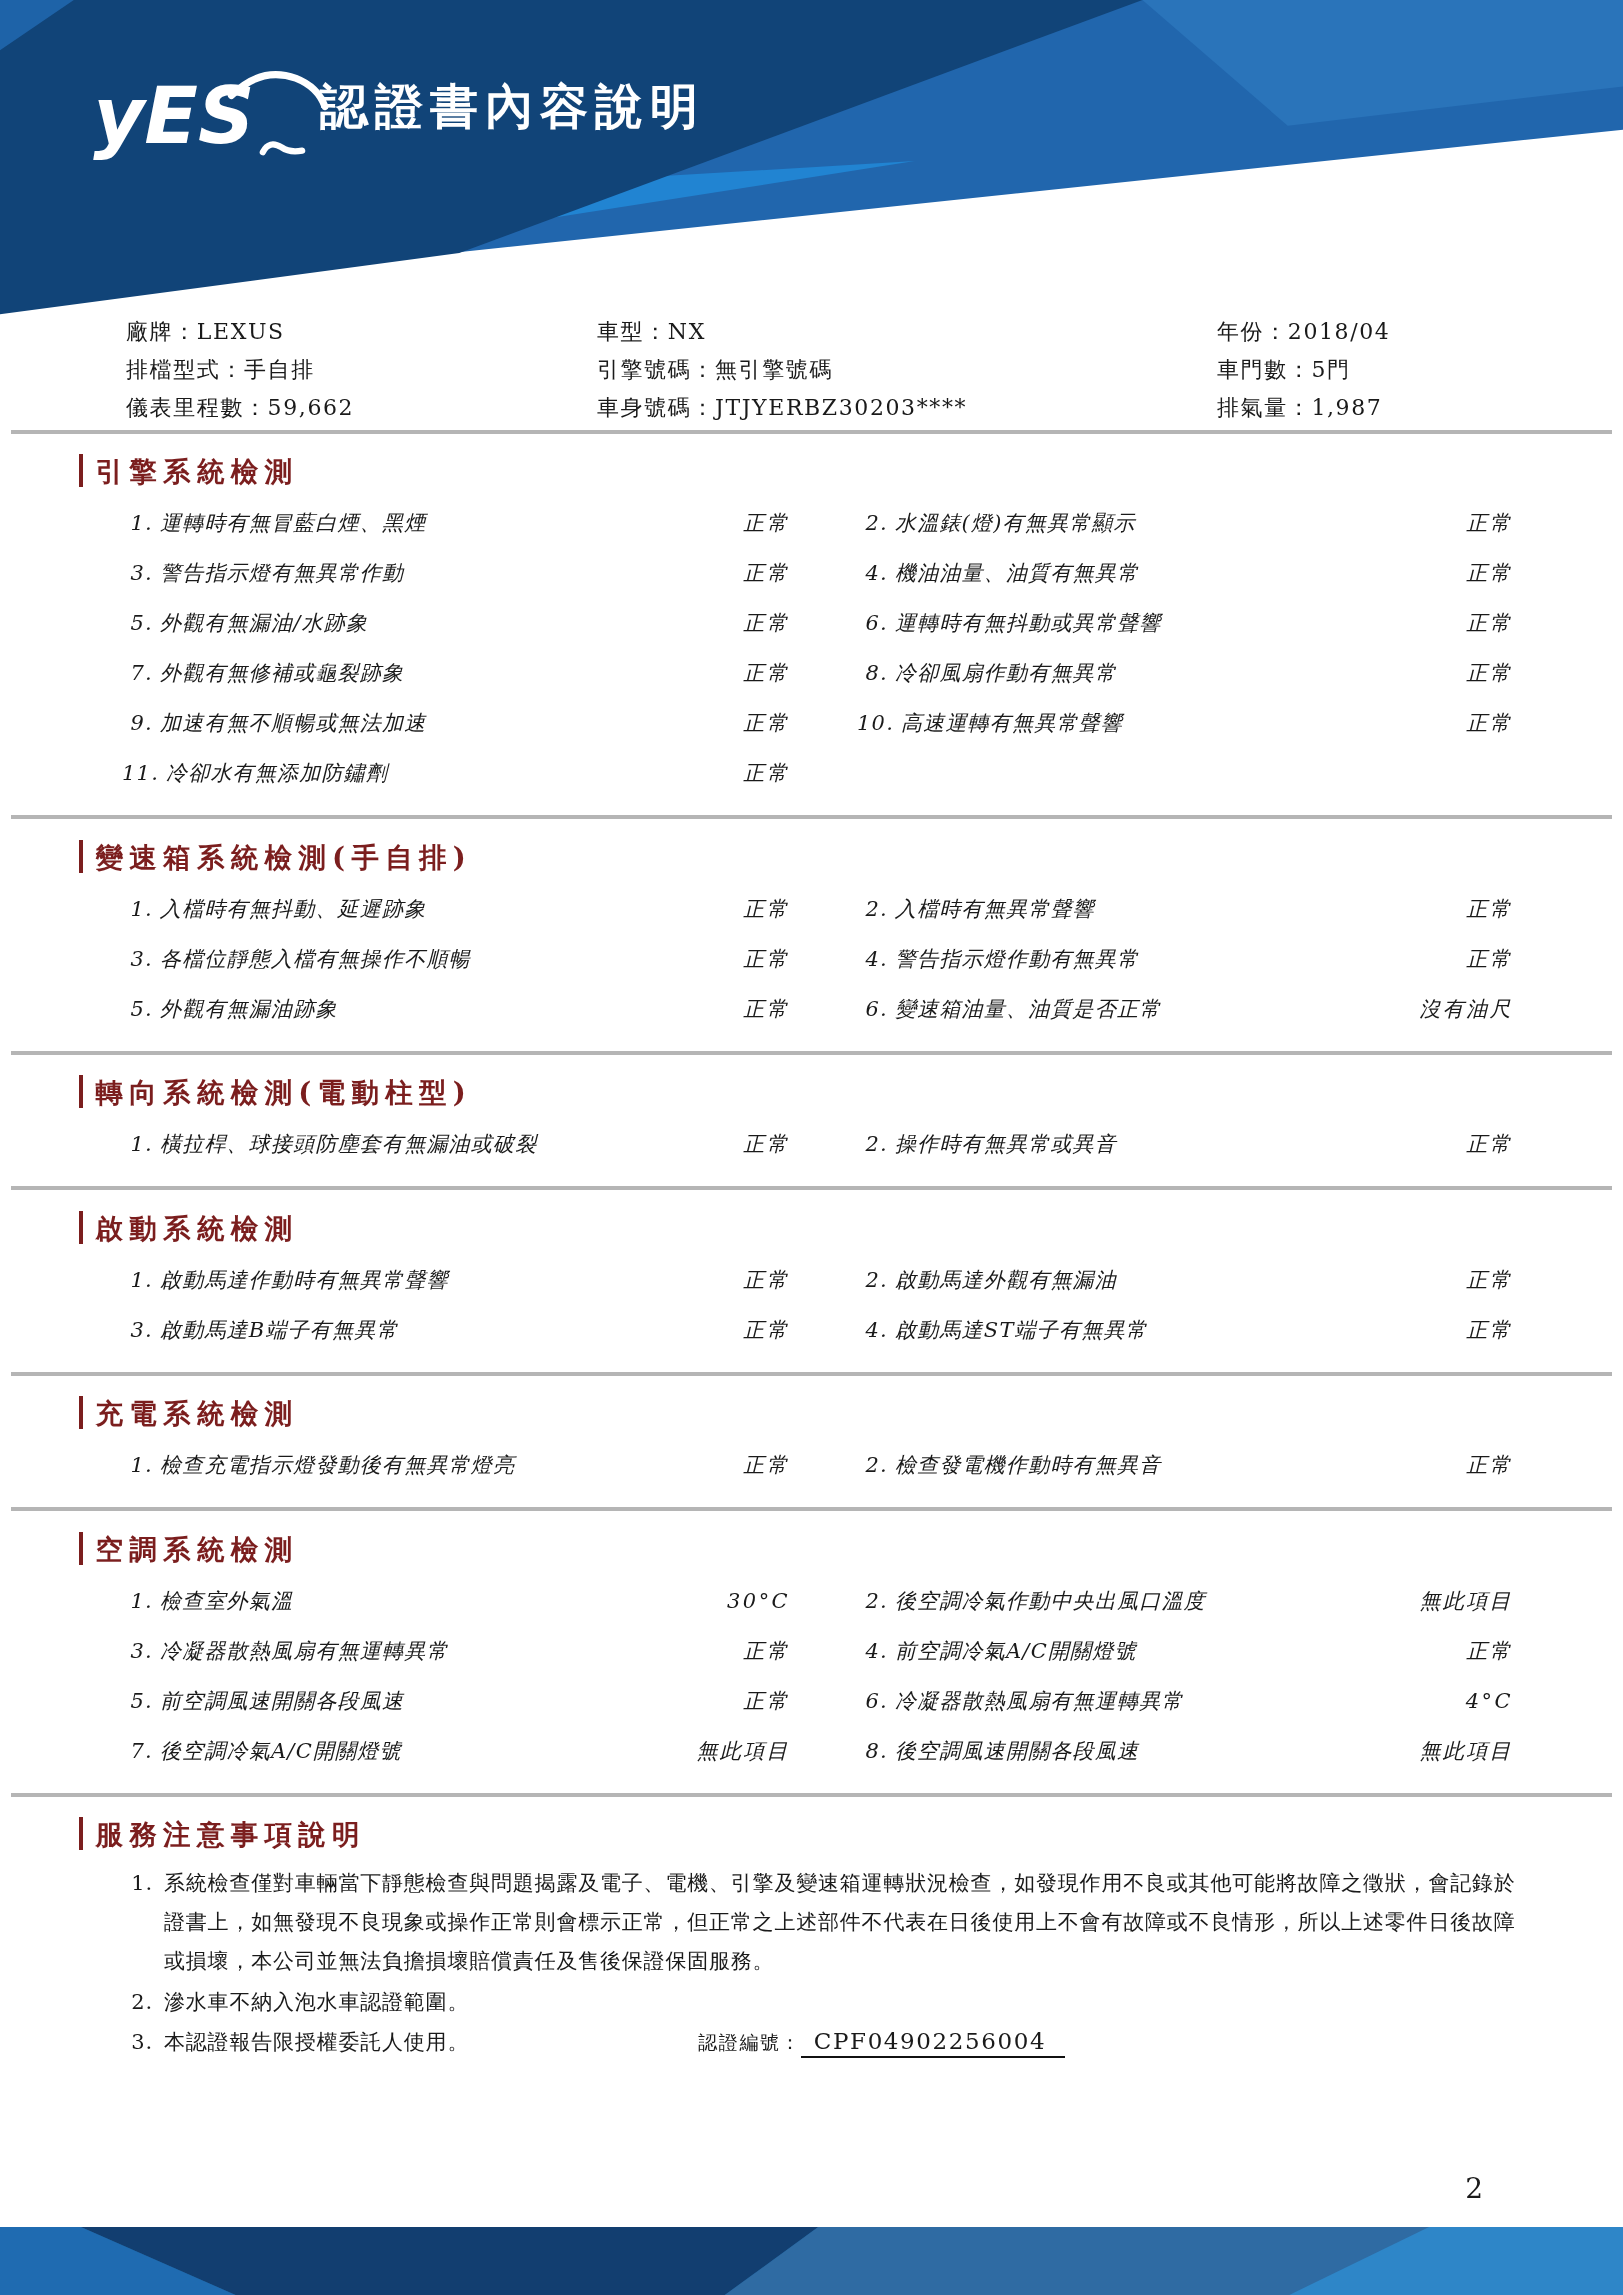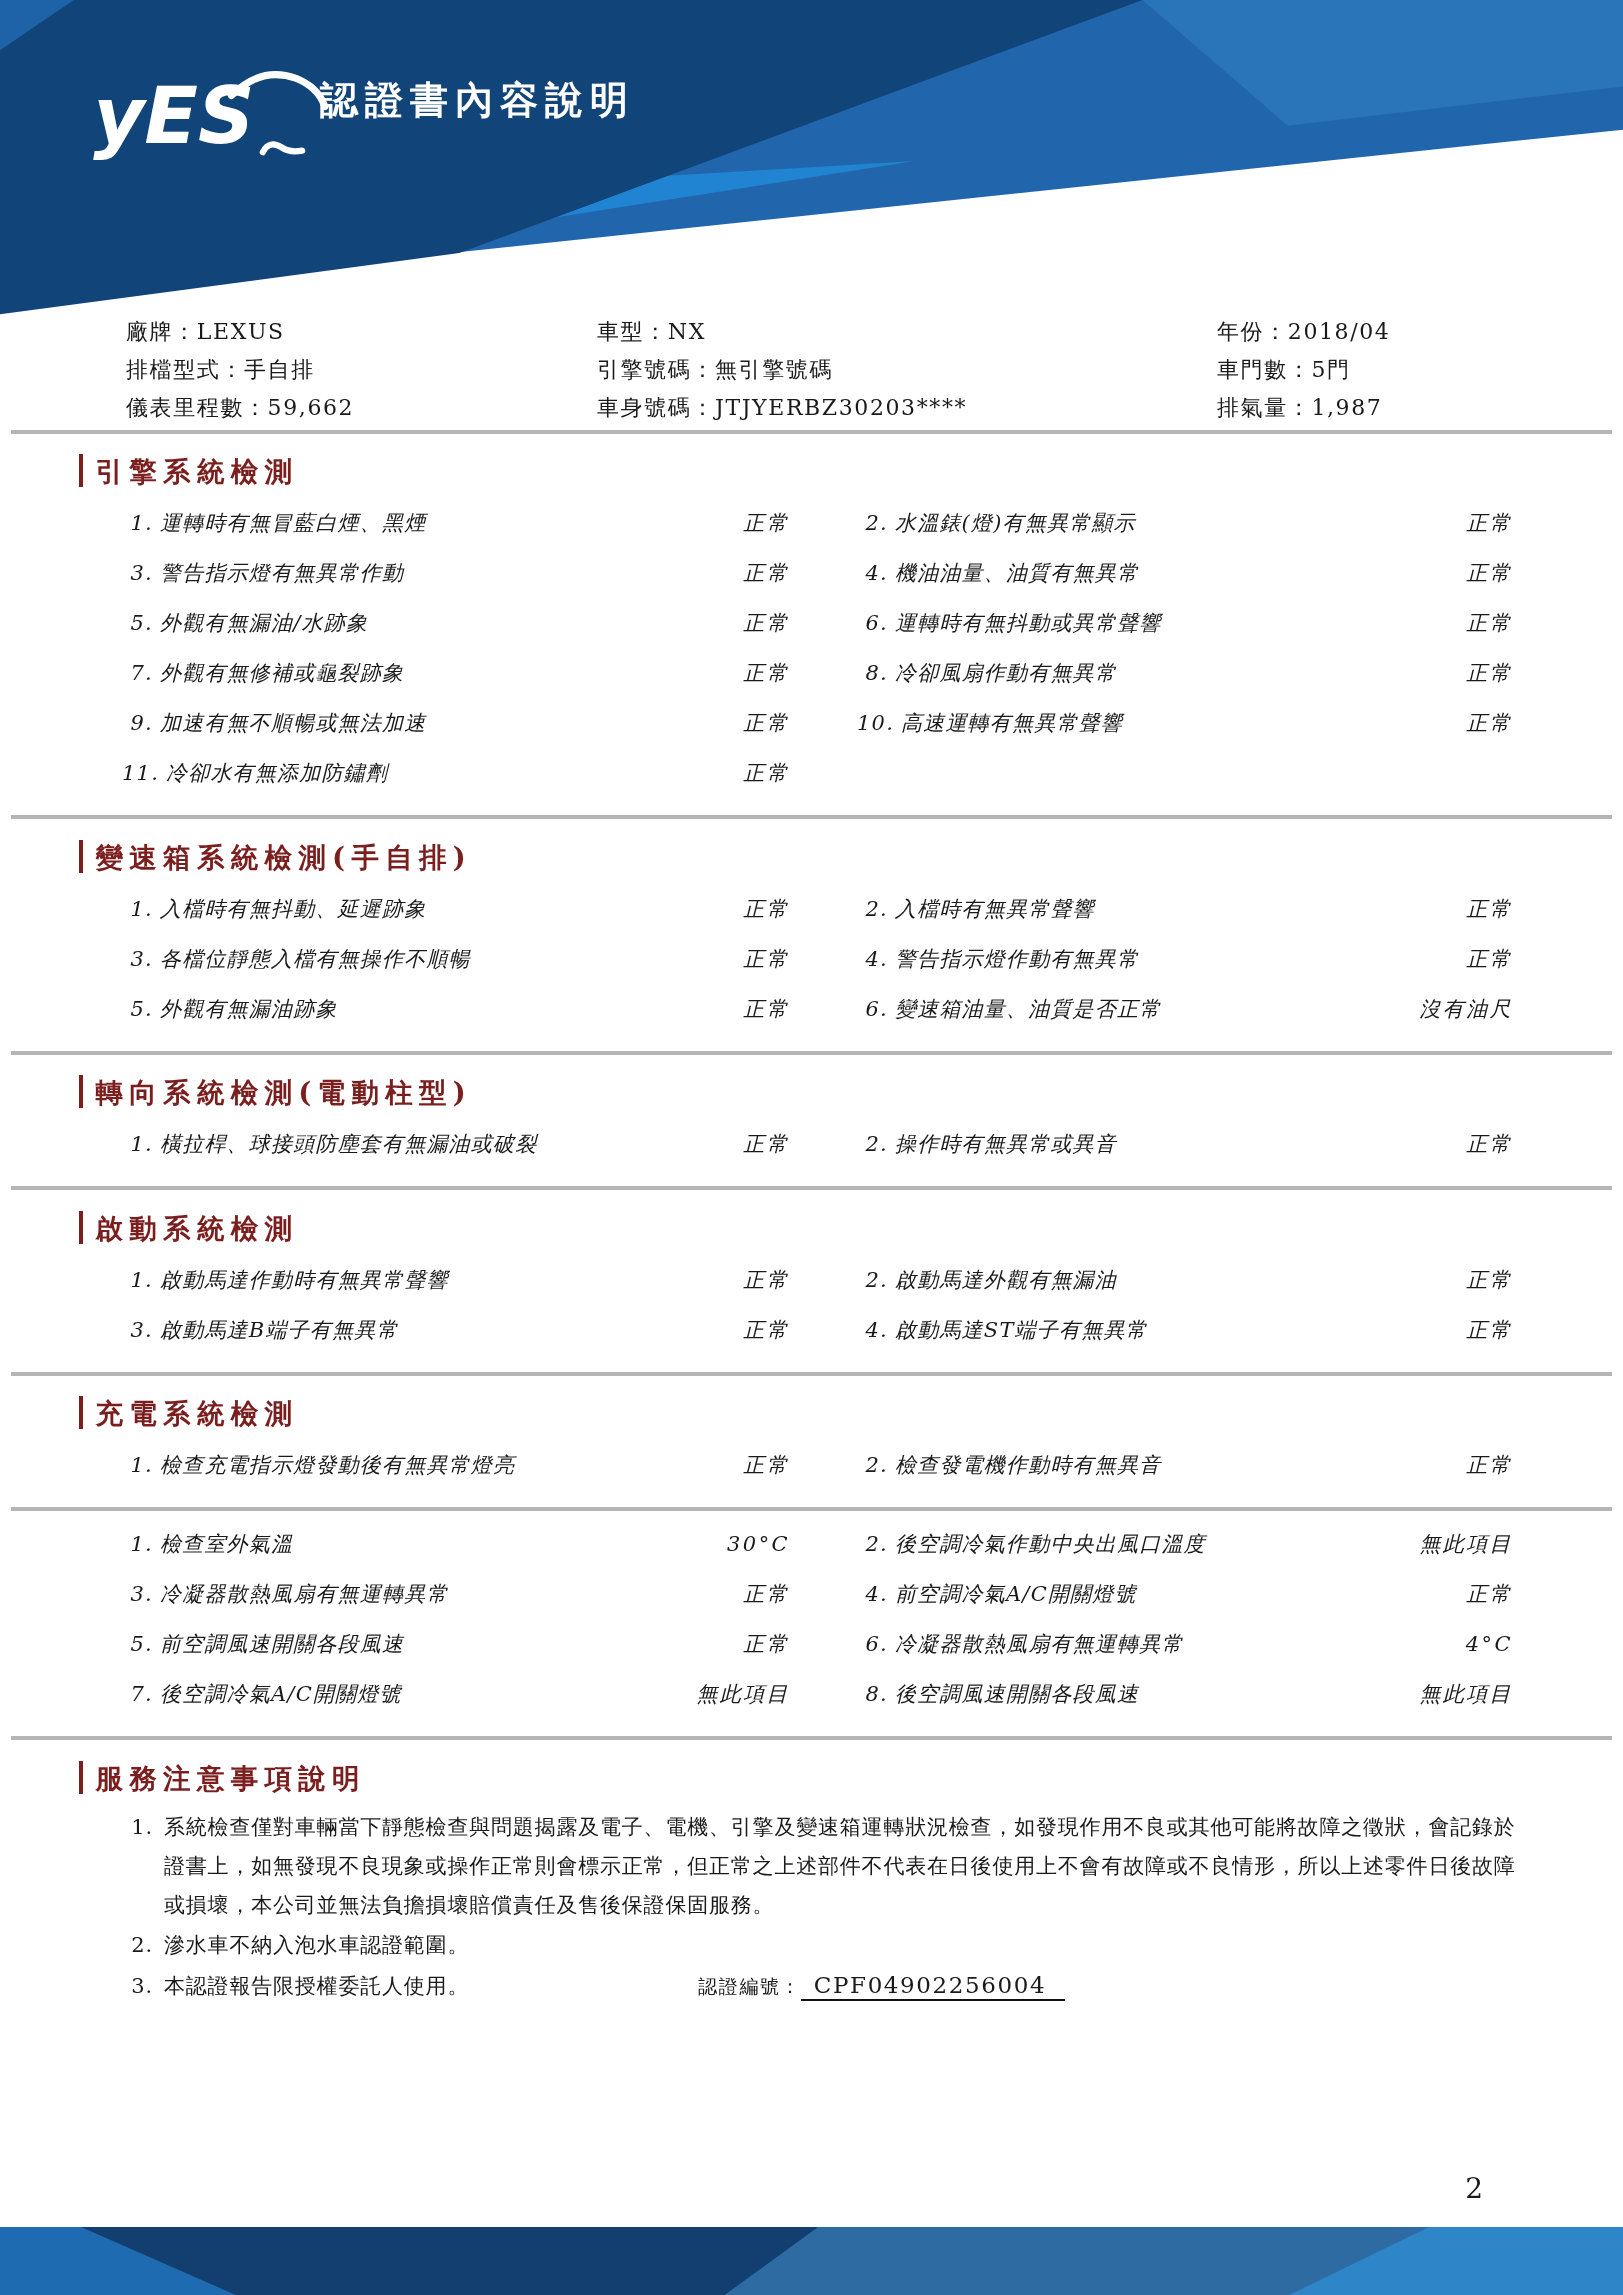--- a/index.html
+++ b/index.html
@@ -10,21 +10,21 @@
     overflow:hidden;
     font-family:"DejaVu Serif","Liberation Serif",serif;
     color:#1a1a1a;
   }
   
   .header-art{position:absolute;top:0;left:0;width:1623px;height:440px;z-index:0;}
   .logo-wrap{position:absolute;top:61px;left:93px;width:236px;height:110px;z-index:2;}
   .page-title{
     position:absolute;top:75px;left:320px;z-index:2;
     font-family:"DejaVu Sans","Liberation Sans",sans-serif;
-    font-size:38px;font-weight:bold;color:#ffffff;letter-spacing:7px;margin:0;
+    font-size:48px;font-weight:bold;color:#ffffff;letter-spacing:7px;margin:0;
   }
   
   .vehicle-info{
     position:absolute;top:313px;left:126px;right:102px;z-index:3;
     display:grid;grid-template-columns:471px 620px 1fr;
     font-size:22px;letter-spacing:1.6px;line-height:38px;
   }
   .vehicle-cell{white-space:nowrap;}
   
   .content{position:absolute;top:430px;left:0;right:0;z-index:3;}
@@ -250,20 +250,24 @@
               <span class="insp-label"><span class="insp-no">1</span><span class="insp-text">檢查充電指示燈發動後有無異常燈亮</span></span>
               <span class="insp-result">正常</span>
             </div>
             <div class="insp-cell second">
               <span class="insp-label"><span class="insp-no">2</span><span class="insp-text">檢查發電機作動時有無異音</span></span>
               <span class="insp-result">正常</span>
             </div>
           </div>
         </div>
         <div class="divider"></div>
+        <div class="sec-header">
+          <span class="sec-bar"></span>
+          <h2 class="sec-title">空調系統檢測</h2>
+        </div>
         <div class="sec-rows">
           <div class="insp-row">
             <div class="insp-cell">
               <span class="insp-label"><span class="insp-no">1</span><span class="insp-text">檢查室外氣溫</span></span>
               <span class="insp-result">30°C</span>
             </div>
             <div class="insp-cell second">
               <span class="insp-label"><span class="insp-no">2</span><span class="insp-text">後空調冷氣作動中央出風口溫度</span></span>
               <span class="insp-result">無此項目</span>
             </div>

